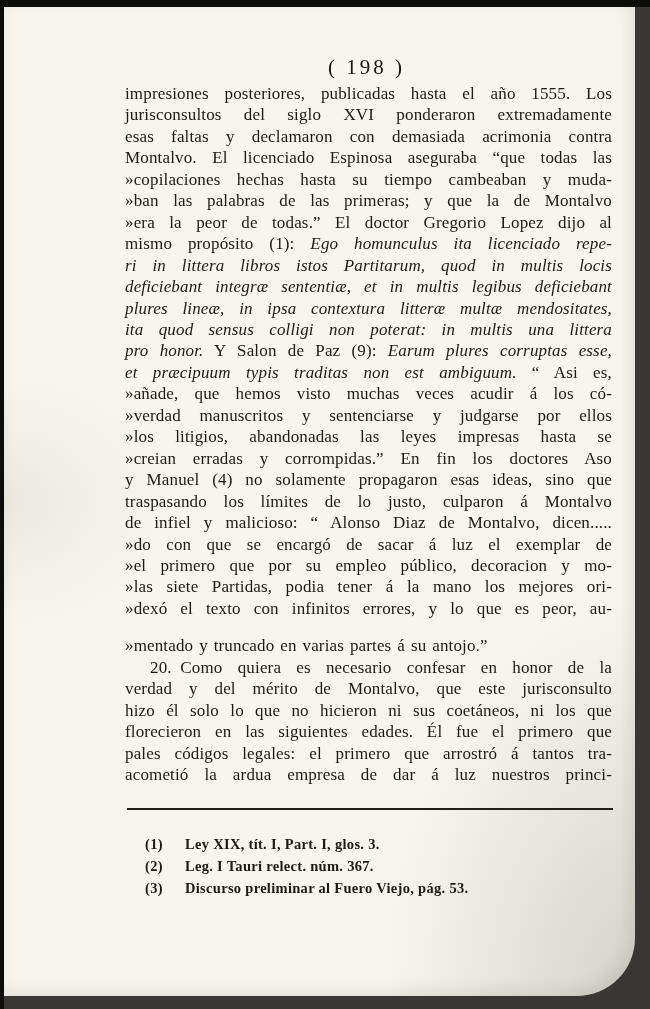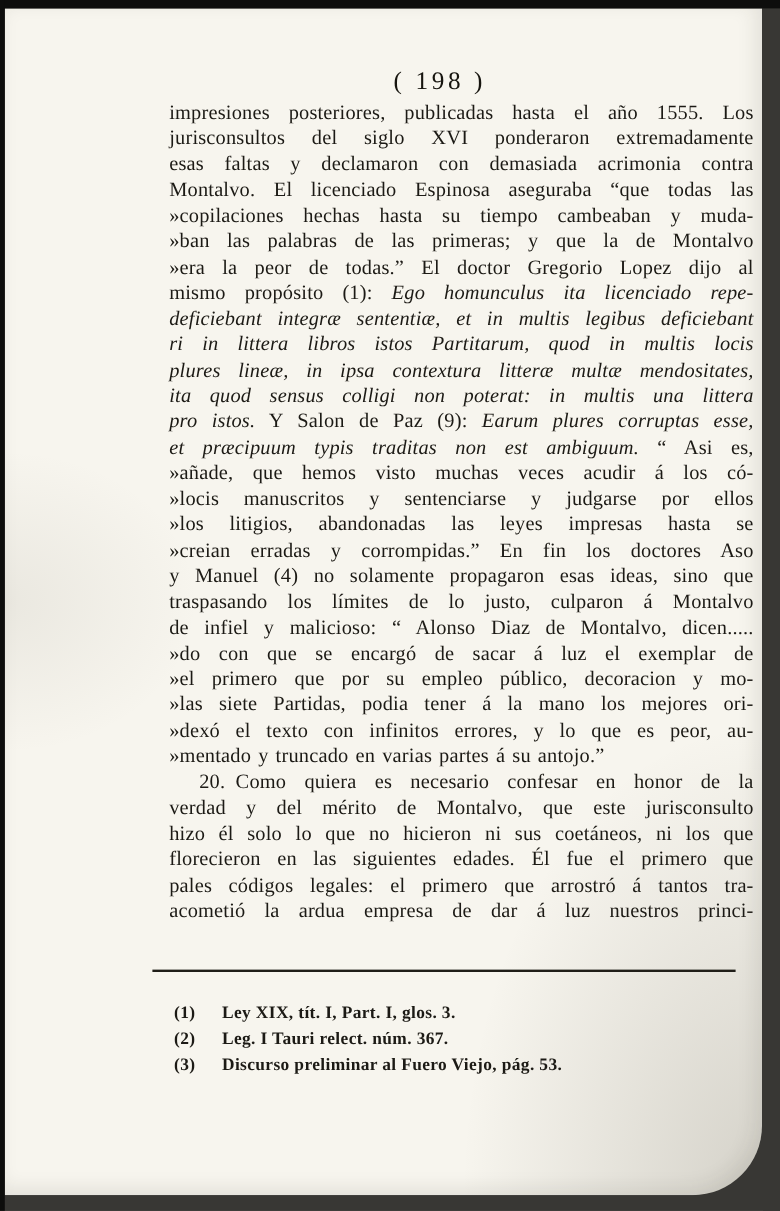--- a/index.html
+++ b/index.html
@@ -19,29 +19,29 @@
       #f7f5ee;
     border-bottom-right-radius:58px;
     box-shadow: inset -5px -5px 16px rgba(40,38,32,0.10);
     font-family: Liberation Serif, serif;
   }
   .page-number{
     position:absolute;left:119px;top:48px;width:487px;
     text-align:center;font-size:21px;letter-spacing:3px;color:#17150f;
   }
   .text-block{
-    position:absolute;left:137px;top:76px;width:487px;
+    position:absolute;left:121px;top:76px;width:487px;
     font-size:17px;line-height:21.45px;color:#1c1a15;
     letter-spacing:0.15px;word-spacing:1.5px;
   }
   .text-line{
     text-align:justify;text-align-last:justify;
     white-space:nowrap;
   }
-  .text-line.no-just{text-align:left;text-align-last:left;}
+  .text-line.no-just{text-align:left;text-align-last:left;margin-top:16px;}
   .text-line .it{font-style:italic;}
   .footnote-rule{
     position:absolute;left:123px;top:801px;width:486px;height:2px;
     background:#201e18;
   }
   .footnotes{
     position:absolute;left:141px;top:826px;width:440px;
     font-size:14.5px;line-height:22px;font-weight:bold;color:#1c1a15;
     letter-spacing:0.3px;
   }
@@ -59,28 +59,28 @@
     <div class="page-number">( 198 )</div>
     <div class="text-block">
         <div class="text-line"><span>impresiones posteriores, publicadas hasta el año 1555. Los</span></div>
         <div class="text-line"><span>jurisconsultos del siglo XVI ponderaron extremadamente</span></div>
         <div class="text-line"><span>esas faltas y declamaron con demasiada acrimonia contra</span></div>
         <div class="text-line"><span>Montalvo. El licenciado Espinosa aseguraba “que todas las</span></div>
         <div class="text-line"><span>»copilaciones hechas hasta su tiempo cambeaban y muda-</span></div>
         <div class="text-line"><span>»ban las palabras de las primeras; y que la de Montalvo</span></div>
         <div class="text-line"><span>»era la peor de todas.” El doctor Gregorio Lopez dijo al</span></div>
         <div class="text-line"><span>mismo propósito (1): </span><span class="it">Ego homunculus ita licenciado repe-</span></div>
+        <div class="text-line"><span class="it">ri in littera libros istos Partitarum, quod in multis locis</span></div>
         <div class="text-line"><span class="it">deficiebant integræ sententiæ, et in multis legibus deficiebant</span></div>
-        <div class="text-line"><span class="it">ri in littera libros istos Partitarum, quod in multis locis</span></div>
         <div class="text-line"><span class="it">plures lineæ, in ipsa contextura litteræ multæ mendositates,</span></div>
         <div class="text-line"><span class="it">ita quod sensus colligi non poterat: in multis una littera</span></div>
-        <div class="text-line"><span class="it">pro istos.</span><span> Y Salon de Paz (9): </span><span class="it">Earum plures corruptas esse,</span></div>
+        <div class="text-line"><span class="it">pro honor.</span><span> Y Salon de Paz (9): </span><span class="it">Earum plures corruptas esse,</span></div>
         <div class="text-line"><span class="it">et præcipuum typis traditas non est ambiguum.</span><span> “ Asi es,</span></div>
         <div class="text-line"><span>»añade, que hemos visto muchas veces acudir á los có-</span></div>
-        <div class="text-line"><span>»locis manuscritos y sentenciarse y judgarse por ellos</span></div>
+        <div class="text-line"><span>»verdad manuscritos y sentenciarse y judgarse por ellos</span></div>
         <div class="text-line"><span>»los litigios, abandonadas las leyes impresas hasta se</span></div>
         <div class="text-line"><span>»creian erradas y corrompidas.” En fin los doctores Aso</span></div>
         <div class="text-line"><span>y Manuel (4) no solamente propagaron esas ideas, sino que</span></div>
         <div class="text-line"><span>traspasando los límites de lo justo, culparon á Montalvo</span></div>
         <div class="text-line"><span>de infiel y malicioso: “ Alonso Diaz de Montalvo, dicen.....</span></div>
         <div class="text-line"><span>»do con que se encargó de sacar á luz el exemplar de</span></div>
         <div class="text-line"><span>»el primero que por su empleo público, decoracion y mo-</span></div>
         <div class="text-line"><span>»las siete Partidas, podia tener á la mano los mejores ori-</span></div>
         <div class="text-line"><span>»dexó el texto con infinitos errores, y lo que es peor, au-</span></div>
         <div class="text-line no-just"><span>»mentado y truncado en varias partes á su antojo.”</span></div>

